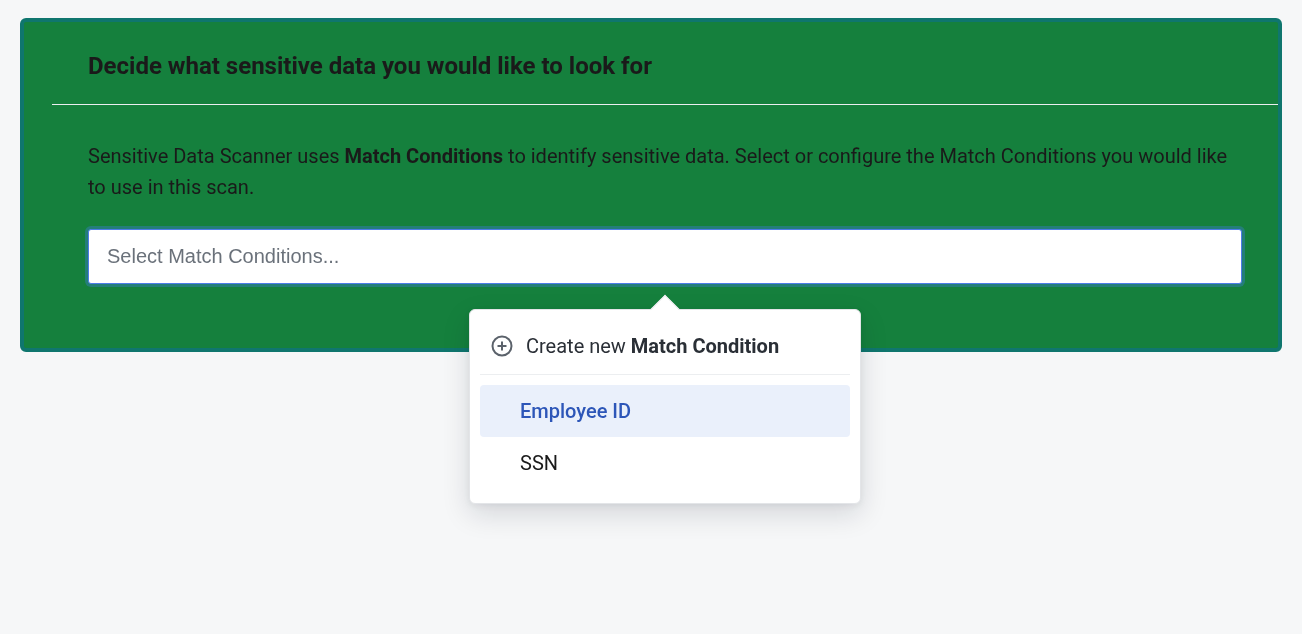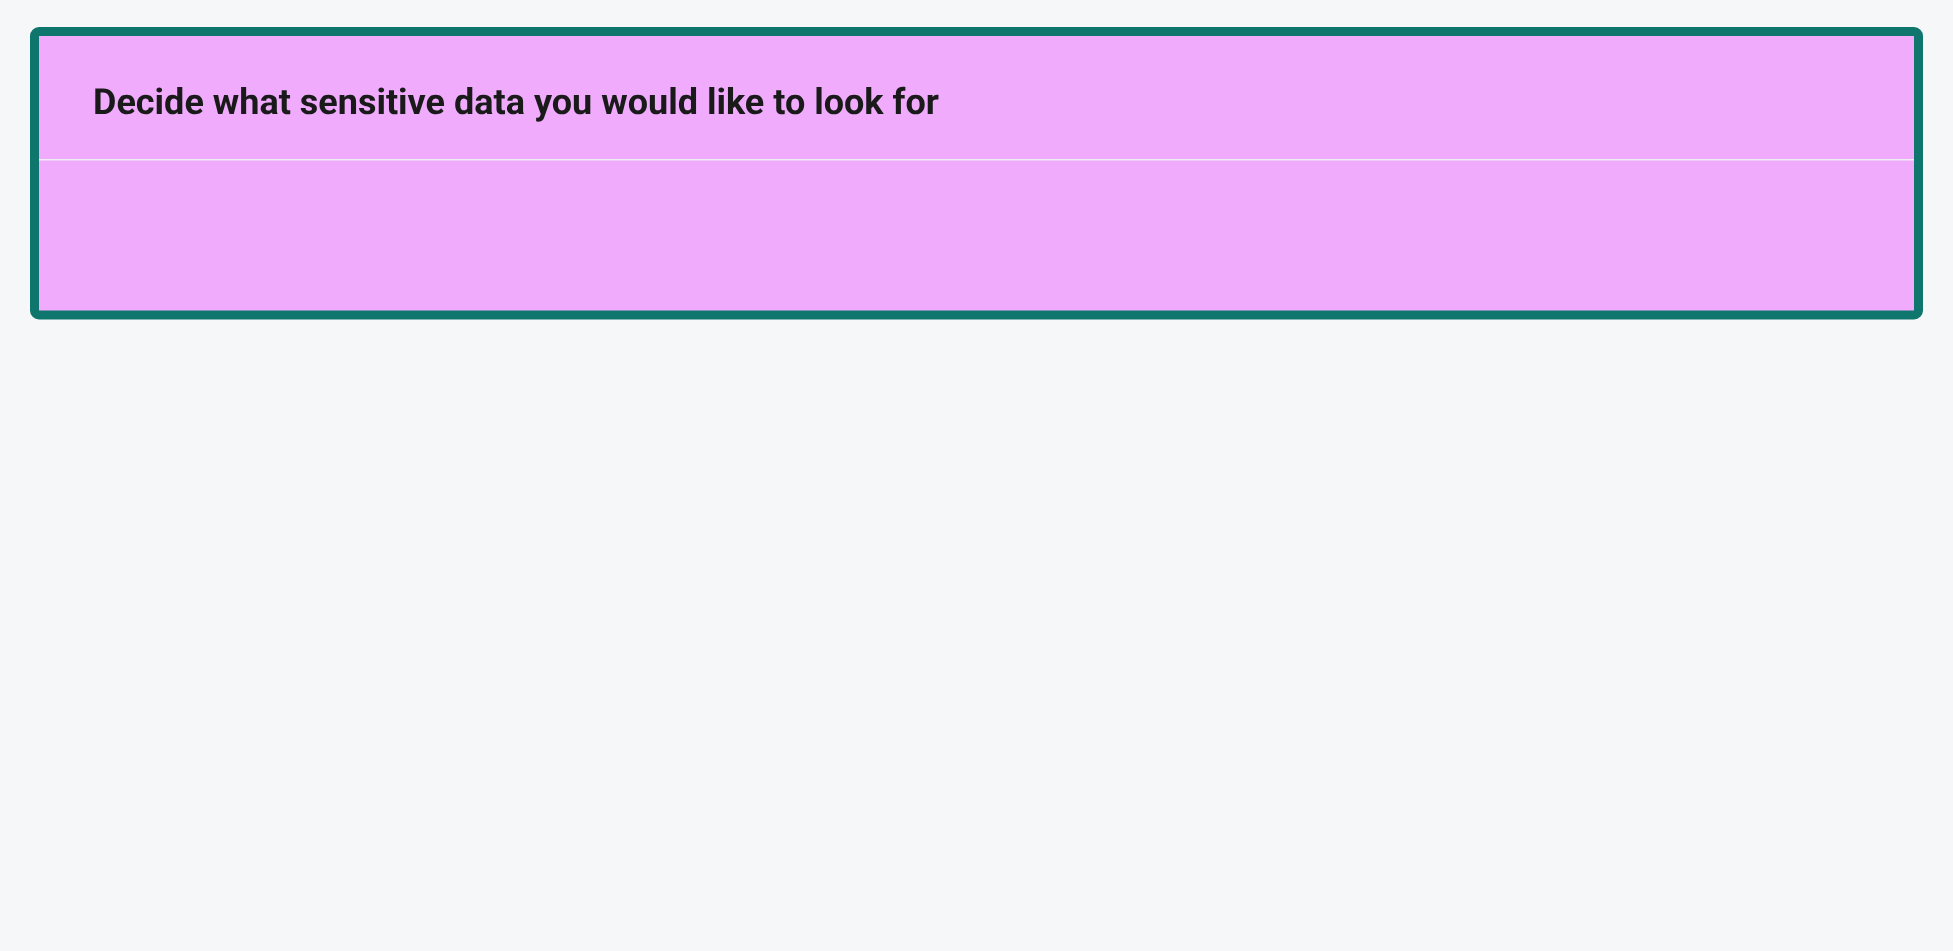--- a/index.html
+++ b/index.html
@@ -16,24 +16,25 @@
     padding: 18px 20px 0 20px;
   }
   .page-title {
     font-size: 32px;
     font-weight: 700;
     margin: 0 0 22px 0;
     color: #1a1a1a;
     letter-spacing: -0.2px;
   }
   .card {
-    background: #f0abfc;
-    border: 6px solid #0f766e;
+    background: #15803d;
+    border: 4px solid #0f766e;
     border-radius: 6px;
     overflow: visible;
+    padding-left: 28px;
   }
   .card-header {
     padding: 30px 36px 24px 36px;
     border-bottom: 1px solid #eceef0;
   }
   .card-header-title {
     font-size: 24px;
     font-weight: 700;
     margin: 0;
     color: #1a1a1a;
@@ -127,16 +128,38 @@
 </head>
 <body>
 
 <div class="page">
 
   <div class="card">
     <div class="card-header">
       <h2 class="card-header-title">Decide what sensitive data you would like to look for</h2>
     </div>
     <div class="card-body">
+      <p class="description">
+        <span>Sensitive Data Scanner uses </span><strong>Match Conditions</strong><span> to identify sensitive data. Select or configure the Match Conditions you would like to use in this scan.</span>
+      </p>
 
+      <div class="select-wrap">
+        <input type="text" class="select-input" placeholder="Select Match Conditions..." style="">
+        <div class="dropdown">
+          <div class="create-row">
+            <svg class="plus-circle" viewBox="0 0 24 24" fill="none" stroke="currentColor" stroke-width="2">
+              <circle cx="12" cy="12" r="9.5"></circle>
+              <line x1="12" y1="7.5" x2="12" y2="16.5"></line>
+              <line x1="7.5" y1="12" x2="16.5" y2="12"></line>
+            </svg>
+            <span>
+              <span>Create new </span><strong>Match Condition</strong>
+            </span>
+          </div>
+          <div class="options">
+            <div class="option highlight">Employee ID</div>
+            <div class="option">SSN</div>
+          </div>
+        </div>
+      </div>
     </div>
   </div>
 </div>
 
 </body></html>

